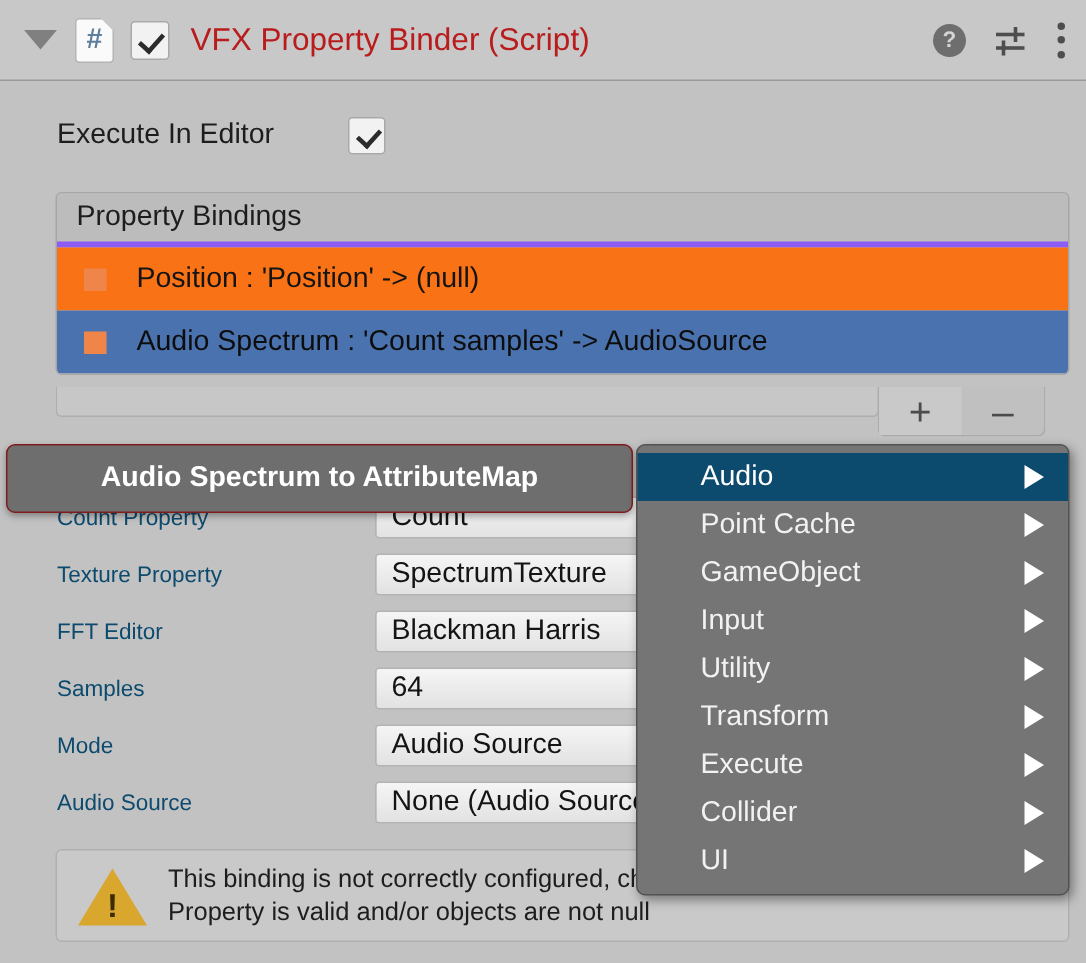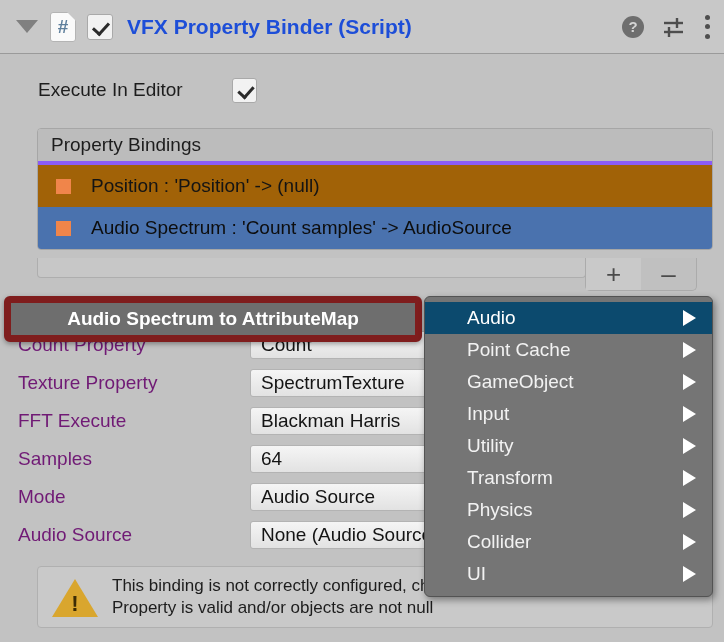--- a/index.html
+++ b/index.html
@@ -76,22 +76,22 @@
     content: "";
     position: absolute;
     left: 8px; top: 4px;
     width: 7px; height: 13px;
     border: solid #2b2b2b;
     border-width: 0 3px 3px 0;
     transform: rotate(42deg);
   }
   .hdr-title {
     font-size: 21px;
-    font-weight: bold;
-    color: #1d4ed8;
+    font-weight: normal;
+    color: #b91c1c;
     white-space: nowrap;
     flex: 1 1 auto;
   }
   .hdr-icons { display: flex; align-items: center; gap: 18px; flex: 0 0 auto; }
   .ico { position: relative; }
   .ico-help {
     width: 22px; height: 22px;
     border-radius: 50%;
     background: #6e6e6e;
     color: #d4d4d4;
@@ -147,21 +147,21 @@
     padding-left: 13px;
     font-size: 19px;
     color: #1d1d1d;
   }
   .list-row {
     height: 42px;
     display: flex; align-items: center;
     padding-left: 18px;
     font-size: 19px;
     color: #141414;
-    background: #a16207;
+    background: #f97316;
   }
   .list-row.selected { background: #4a72ae; color: #0d0d0d; align-items: center; }
   .row-marker {
     width: 15px; height: 15px;
     background: #f0854a;
     flex: 0 0 auto;
     margin-right: 20px;
   }
   .row-text { white-space: nowrap; overflow: hidden; }
 
@@ -199,23 +199,23 @@
   .fbtn.plus { background: #c9c9c9; }
 
   
   .fields { position: absolute; left: 0; top: 326px; width: 724px; }
   .field-row {
     height: 38px;
     display: flex; align-items: center;
   }
   .field-label {
     width: 250px;
-    padding-left: 18px;
-    font-size: 19px;
-    color: #701a75;
+    padding-left: 38px;
+    font-size: 15px;
+    color: #0c4a6e;
     white-space: nowrap;
   }
   .field-input {
     height: 28px;
     width: 400px;
     background: linear-gradient(to bottom, #f5f5f5 0%, #e2e2e2 100%);
     border: 1px solid #b3b3b3;
     border-radius: 3px;
     display: flex; align-items: center;
     padding-left: 10px;
@@ -262,21 +262,21 @@
     color: #1d1d1d;
     line-height: 1.3;
   }
 
   
   .tooltip {
     position: absolute;
     left: 4px; top: 296px;
     width: 418px; height: 46px;
     background: #6e6e6e;
-    border: 7px solid #7f1d1d;
+    border: 1px solid #7f1d1d;
     border-radius: 6px;
     display: flex; align-items: center; justify-content: center;
     font-size: 19px; font-weight: bold;
     color: #ffffff;
     box-shadow: 0 2px 5px rgba(0,0,0,0.35);
     z-index: 40;
   }
 
   
   .ctx-menu {
@@ -368,21 +368,21 @@
   <div class="fields">
     <div class="field-row">
       <div class="field-label">Count Property</div>
       <div class="field-input">Count</div>
     </div>
     <div class="field-row">
       <div class="field-label">Texture Property</div>
       <div class="field-input">SpectrumTexture</div>
     </div>
     <div class="field-row">
-      <div class="field-label">FFT Execute</div>
+      <div class="field-label">FFT Editor</div>
       <div class="field-input">Blackman Harris</div>
     </div>
     <div class="field-row">
       <div class="field-label">Samples</div>
       <div class="field-input">64</div>
     </div>
     <div class="field-row">
       <div class="field-label">Mode</div>
       <div class="field-input">Audio Source</div>
     </div>
@@ -424,21 +424,21 @@
     </div>
     <div class="ctx-item">
       <span class="ctx-label">Utility</span>
       <span class="ctx-arrow"></span>
     </div>
     <div class="ctx-item">
       <span class="ctx-label">Transform</span>
       <span class="ctx-arrow"></span>
     </div>
     <div class="ctx-item">
-      <span class="ctx-label">Physics</span>
+      <span class="ctx-label">Execute</span>
       <span class="ctx-arrow"></span>
     </div>
     <div class="ctx-item">
       <span class="ctx-label">Collider</span>
       <span class="ctx-arrow"></span>
     </div>
     <div class="ctx-item">
       <span class="ctx-label">UI</span>
       <span class="ctx-arrow"></span>
     </div>

